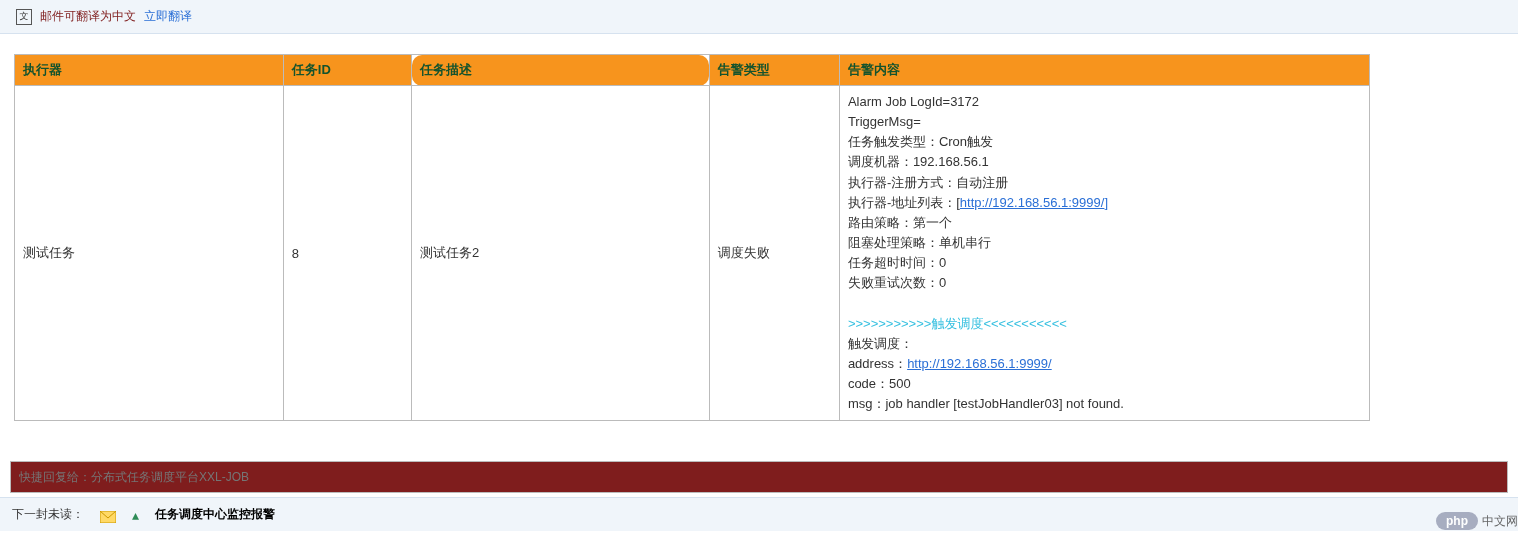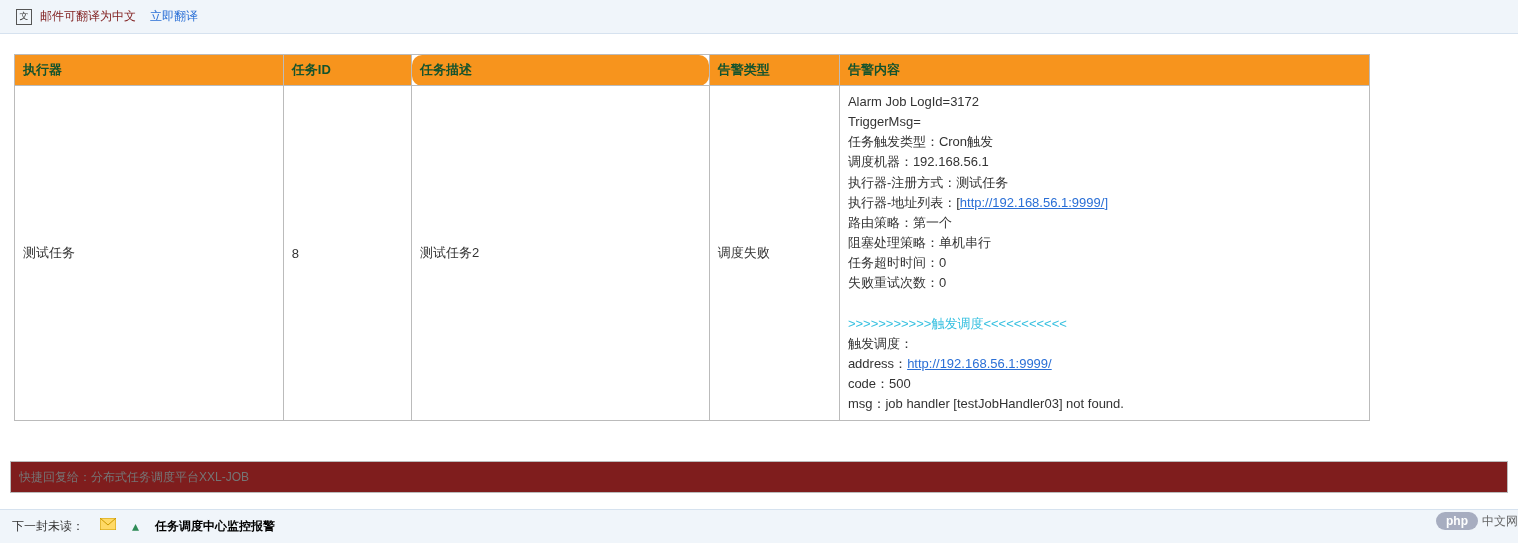--- a/index.html
+++ b/index.html
@@ -14,21 +14,21 @@
       gap: 8px;
     }
     .translate-icon {
       width: 16px; height: 16px;
       display: inline-flex; align-items: center; justify-content: center;
       border: 1px solid #555;
       font-size: 9px;
       color: #333;
     }
     .translate-text { color: #7f1d1d; }
-    .translate-link { color: #2a6fd6; cursor: pointer; margin-left: 6px; }
+    .translate-link { color: #2a6fd6; cursor: pointer; }
     
     .content-area { padding: 20px 14px 10px 14px; }
     .section-title { font-size: 14px; color: #000; margin-bottom: 8px; }
     
     .alarm-table {
       border-collapse: collapse;
       width: 1356px;
       border: 1px solid #bbb;
     }
     .alarm-table th {
@@ -87,23 +87,23 @@
       font-size: 12px;
       font-weight: bold;
     }
     .logo-cn { color: #555; font-size: 12px; }
     
     .next-bar {
       background: #f0f5fa;
       border-top: 1px solid #d6e2ef;
       padding: 8px 12px;
       display: flex;
-      align-items: flex-start;
+      align-items: flex-end;
       gap: 16px;
-      margin-top: 16px;
+      margin-top: 4px;
     }
     .next-label { color: #333; }
     .mail-icon { width: 16px; height: 12px; display: inline-block; }
     .flag-icon { color: #2e8b57; font-size: 14px; }
     .next-title { font-weight: bold; color: #000; }
   </style>
 </head>
 <body>
 
 <div class="translate-bar">
@@ -128,21 +128,21 @@
       <tr>
         <td>测试任务</td>
         <td>8</td>
         <td>测试任务2</td>
         <td>调度失败</td>
         <td class="alarm-content-cell">
           <div>Alarm Job LogId=3172</div>
           <div>TriggerMsg=</div>
           <div>任务触发类型：Cron触发</div>
           <div>调度机器：192.168.56.1</div>
-          <div>执行器-注册方式：测试任务</div>
+          <div>执行器-注册方式：自动注册</div>
           <div>
             <span>执行器-地址列表：[</span><span class="alarm-link">http://192.168.56.1:9999/</span><span class="bracket-link">]</span>
           </div>
           <div>路由策略：第一个</div>
           <div>阻塞处理策略：单机串行</div>
           <div>任务超时时间：0</div>
           <div>失败重试次数：0</div>
           <div>&nbsp;</div>
           <div class="trigger-divider">&gt;&gt;&gt;&gt;&gt;&gt;&gt;&gt;&gt;&gt;&gt;触发调度&lt;&lt;&lt;&lt;&lt;&lt;&lt;&lt;&lt;&lt;&lt;</div>
           <div>触发调度：</div>

